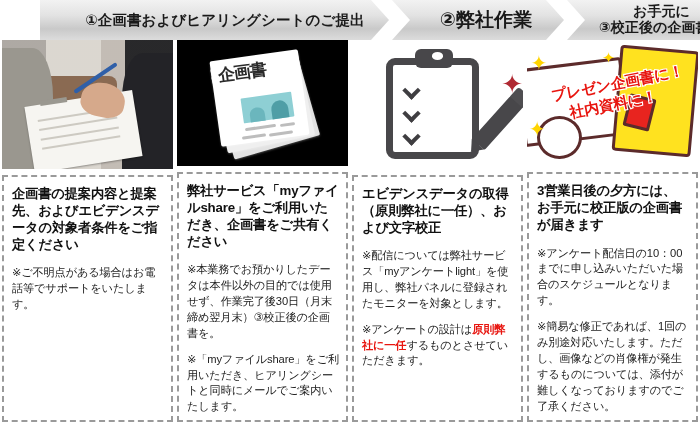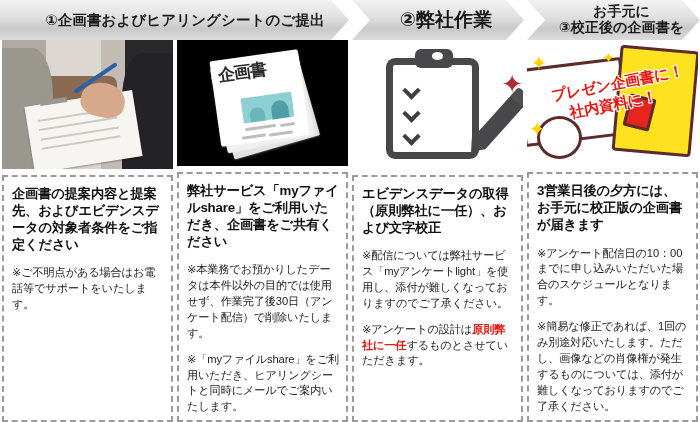--- a/index.html
+++ b/index.html
@@ -18,20 +18,21 @@
     display: flex; align-items: center; justify-content: center;
     background: linear-gradient(180deg,#f2f2f2 0%,#e3e3e3 38%,#c9c9c9 72%,#dcdcdc 100%);
     color: #1a1a1a; font-weight: bold; text-align: center;
     line-height: 1.12; letter-spacing: .1px;
     clip-path: polygon(0 0, calc(100% - 18px) 0, 100% 50%, calc(100% - 18px) 100%, 0 100%, 18px 50%);
     padding-left: 16px;
   }
   .chev:first-child {
     clip-path: polygon(0 0, calc(100% - 18px) 0, 100% 50%, calc(100% - 18px) 100%, 0 100%);
     padding-left: 21px;
+    margin-left: 40px;
   }
   .chev-1 { flex: 0 0 349px; font-size: 14.5px; }
   .chev-2 { flex: 0 0 172px; font-size: 19px; }
   .chev-3 { flex: 0 0 173px; font-size: 14px; }
   .chev span { display: block; }
 
   
   .cols { display: flex; width: 700px; height: 382px; padding: 0 2px; gap: 4px; }
   .col { width: 172px; display: flex; flex-direction: column; }
 
@@ -188,21 +189,21 @@
           <div class="pic"></div>
           <div class="ln l1"></div>
           <div class="ln l2"></div>
           <div class="ln l3"></div>
           <div class="ln l4"></div>
         </div>
       </div>
       <div class="box">
         <h3>弊社サービス「myファイルshare」をご利用いただき、企画書をご共有ください</h3>
         <p>
-          <span>※本業務でお預かりしたデータは本件以外の目的では使用せず、作業完了後30日（アンケート配信）で削除いたします。</span>
+          <span>※本業務でお預かりしたデータは本件以外の目的では使用せず、作業完了後30日（月末締め翌月末）③校正後の企画書を。</span>
         </p>
         <p>
           <span>※「myファイルshare」をご利用いただき、ヒアリングシートと同時にメールでご案内いたします。</span>
         </p>
       </div>
     </div>
 
     <div class="col">
       <div class="art">
         <div class="clipart">
@@ -212,21 +213,21 @@
           <div class="cb-check ck1"></div>
           <div class="cb-check ck2"></div>
           <div class="cb-check ck3"></div>
           <div class="pencil"></div>
           <div class="star-sm">✦</div>
         </div>
       </div>
       <div class="box">
         <h3>エビデンスデータの取得（原則弊社に一任）、および文字校正</h3>
         <p>
-          <span>※配信については弊社サービス「myアンケートlight」を使用し、添付が難しくなっておりますのでご了承ください。</span>
+          <span>※配信については弊社サービス「myアンケートlight」を使用し、弊社パネルに登録されたモニターを対象とします。</span>
         </p>
         <p>
           <span>※アンケートの設計は</span><span class="hl">原則弊社に一任</span><span>するものとさせていただきます。</span>
         </p>
       </div>
     </div>
 
     <div class="col">
       <div class="art">
         <div class="promo">

